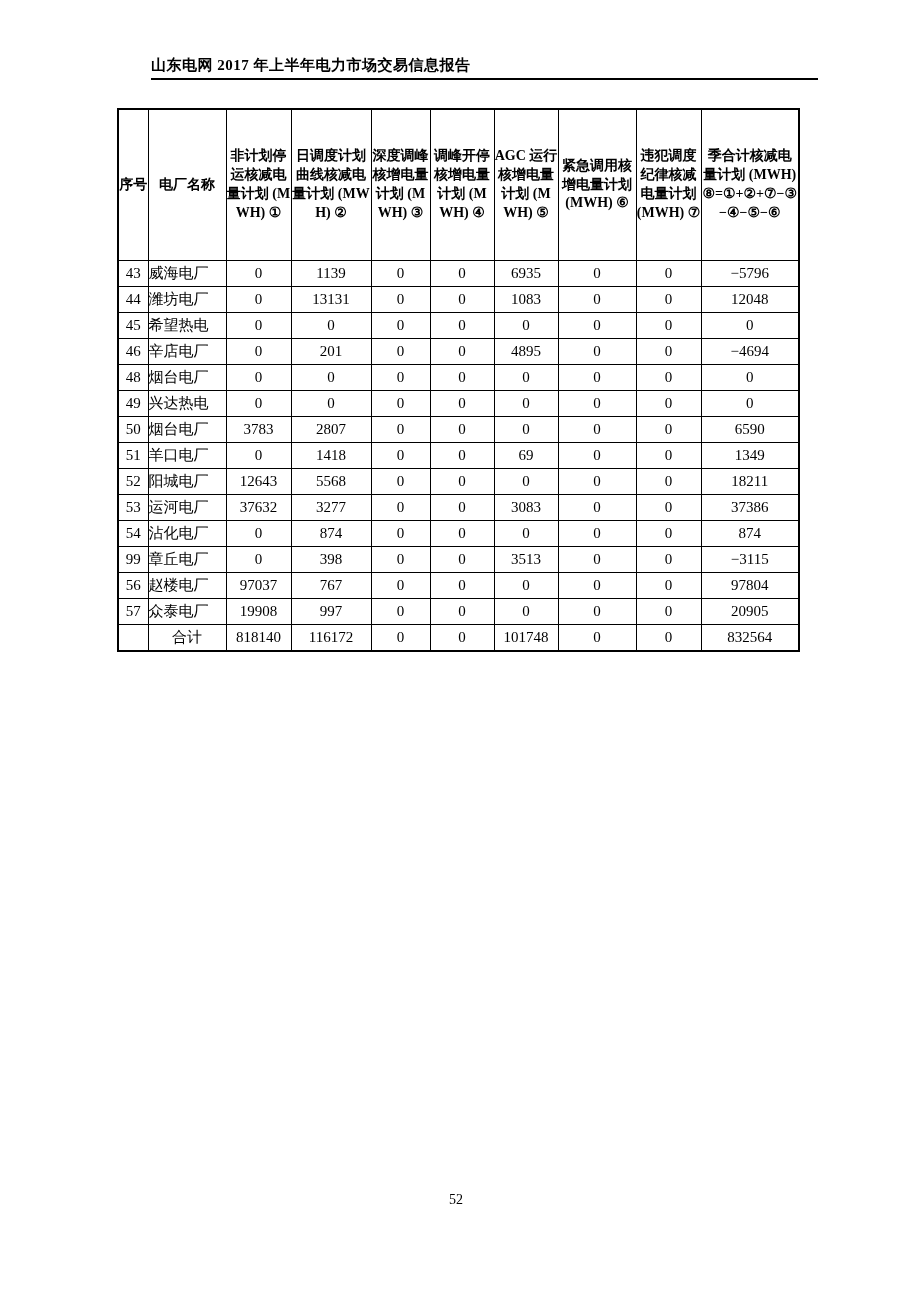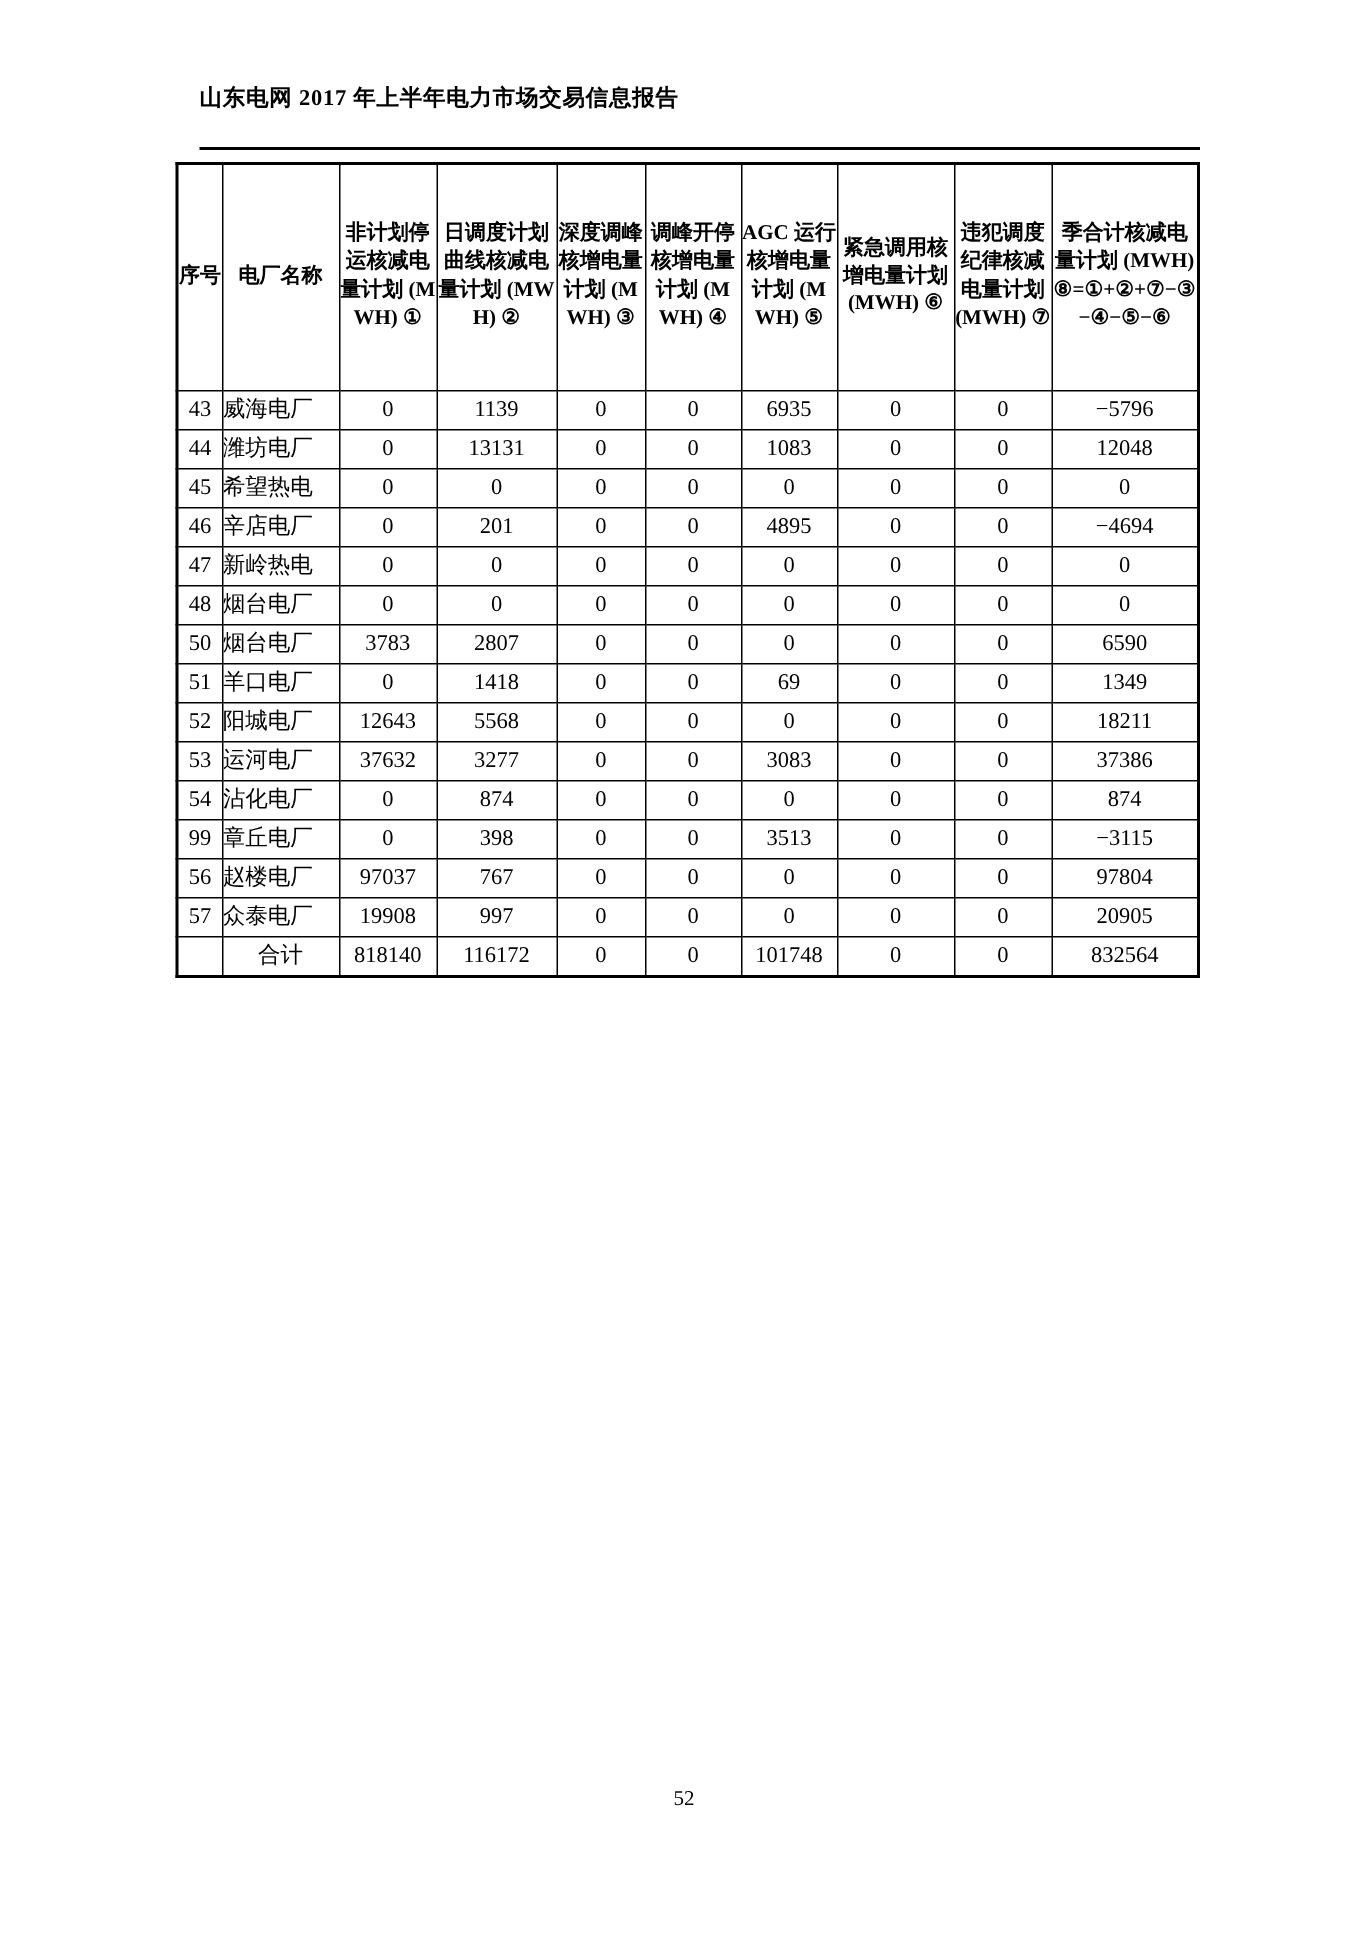--- a/index.html
+++ b/index.html
@@ -1,22 +1,22 @@
 <!DOCTYPE html>
 <html><head>
 <meta charset="utf-8">
 <style>
   html,body{margin:0;padding:0;}
   body{
     width:912px;height:1290px;background:#ffffff;position:relative;
     font-family:"Liberation Serif","DejaVu Serif",serif;color:#000;
   }
   .doc-header{
-    position:absolute;left:133px;top:56px;width:667px;
-    border-bottom:2px solid #000;padding-bottom:23px;
+    position:absolute;left:151px;top:56px;width:667px;
+    border-bottom:2px solid #000;padding-bottom:3px;
     font-weight:bold;font-size:15px;letter-spacing:.5px;
   }
   table.report{
     position:absolute;left:117px;top:108px;width:681px;
     border-collapse:collapse;table-layout:fixed;
     border:2px solid #000;
   }
   table.report th, table.report td{
     border:1px solid #000;padding:0;overflow:hidden;
   }
@@ -117,34 +117,34 @@
         <td>0</td>
         <td>201</td>
         <td>0</td>
         <td>0</td>
         <td>4895</td>
         <td>0</td>
         <td>0</td>
         <td>−4694</td>
       </tr>
       <tr>
-        <td class="c-idx">47</td>
-        <td class="c-name">新岭热电</td>
-        <td>0</td>
-        <td>0</td>
-        <td>0</td>
-        <td>0</td>
-        <td>0</td>
-        <td>0</td>
-        <td>0</td>
-        <td>0</td>
-      </tr>
-      <tr>
         <td class="c-idx">48</td>
         <td class="c-name">烟台电厂</td>
+        <td>0</td>
+        <td>0</td>
+        <td>0</td>
+        <td>0</td>
+        <td>0</td>
+        <td>0</td>
+        <td>0</td>
+        <td>0</td>
+      </tr>
+      <tr>
+        <td class="c-idx">49</td>
+        <td class="c-name">兴达热电</td>
         <td>0</td>
         <td>0</td>
         <td>0</td>
         <td>0</td>
         <td>0</td>
         <td>0</td>
         <td>0</td>
         <td>0</td>
       </tr>
       <tr>

